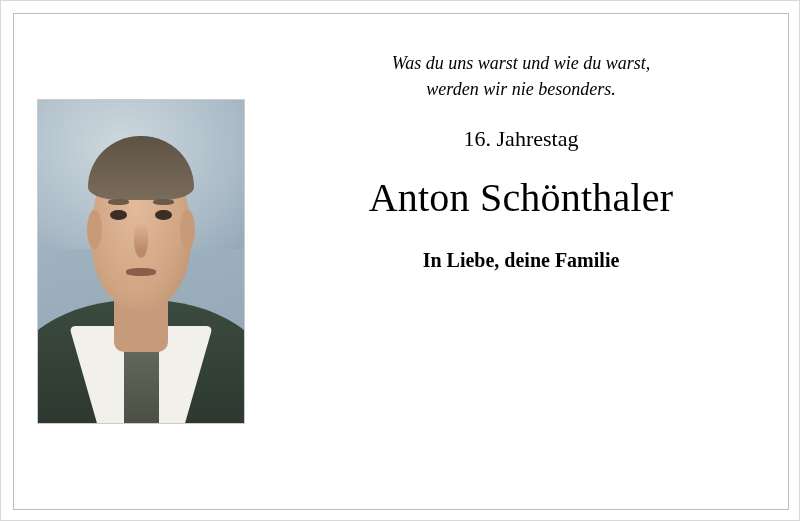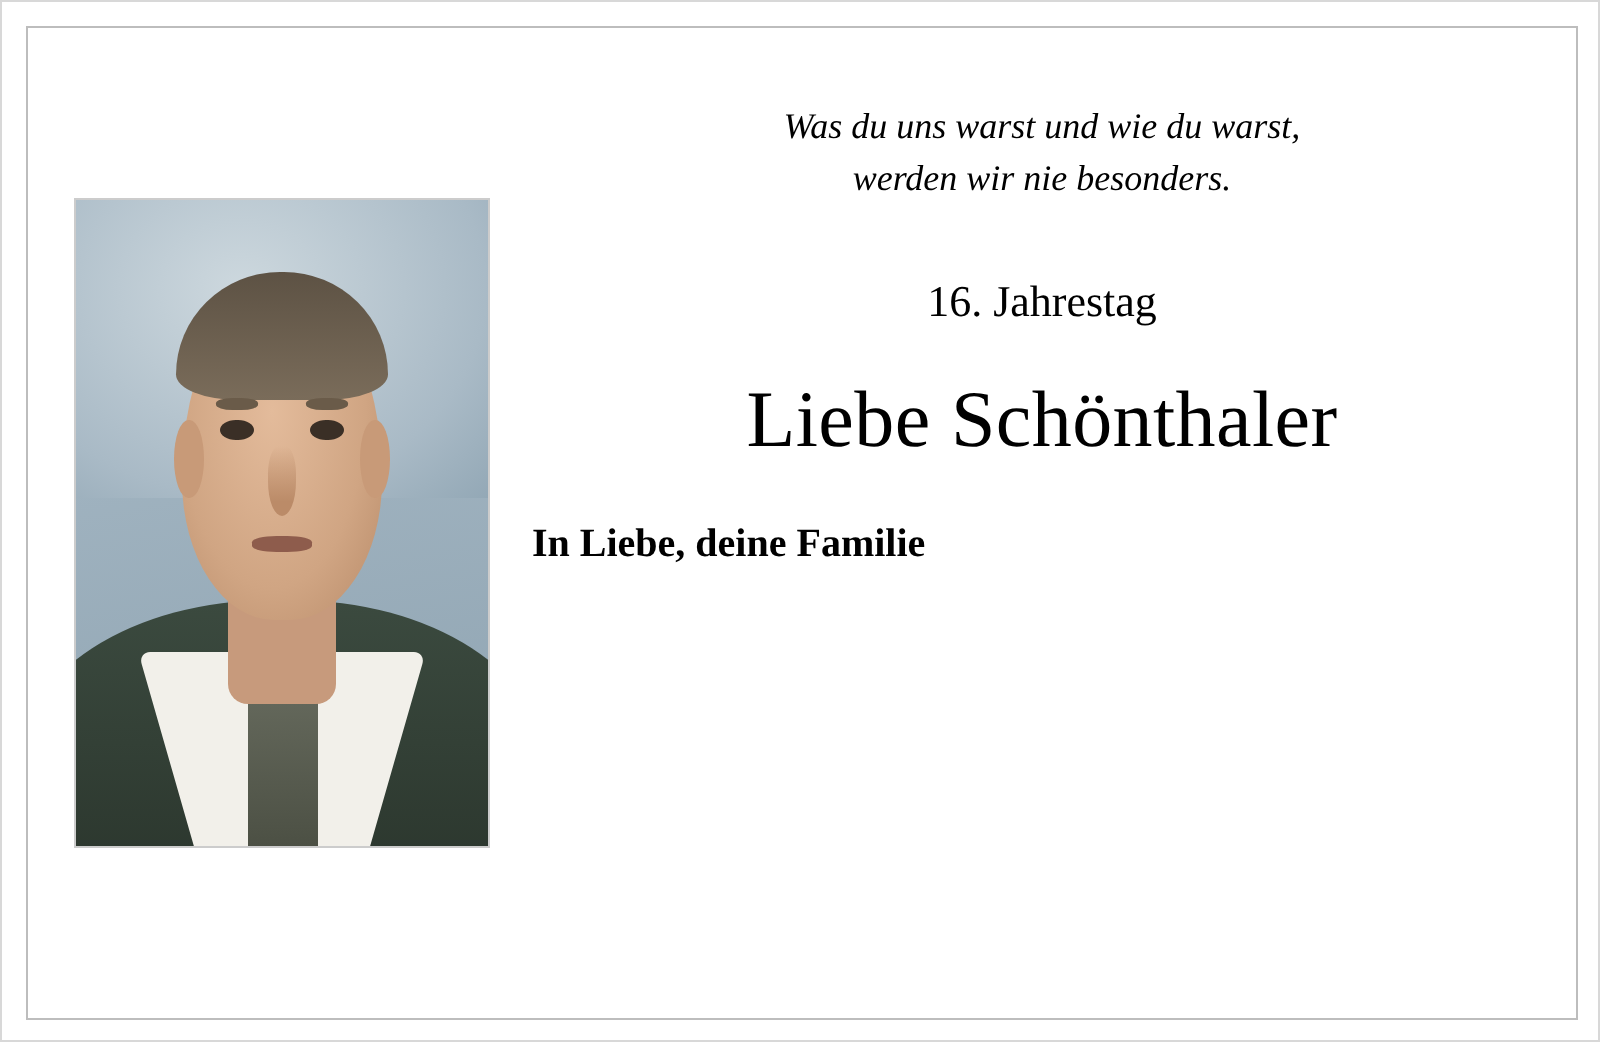--- a/index.html
+++ b/index.html
@@ -177,21 +177,21 @@
     position: absolute;
     left: 252px;
     top: 36px;
     width: 510px;
   }
   .motto {
     font-style: italic;
     font-size: 18px;
     line-height: 26px;
     text-align: center;
-    margin: 0 0 36px 0;
+    margin: 0 0 24px 0;
   }
   .motto-line { display: block; }
   .anniversary {
     font-weight: normal;
     font-size: 22px;
     text-align: center;
     margin: 0 0 22px 0;
   }
   .name {
     font-size: 40px;
@@ -202,21 +202,21 @@
   .para {
     font-size: 20px;
     line-height: 28px;
     text-align: left;
     margin: 0 0 22px 0;
   }
   .para .l { display: block; }
   .closing {
     font-weight: bold;
     font-size: 20px;
-    text-align: left;
+    text-align: center;
     margin-top: 26px;
   }
 </style>
 </head>
 <body>
 
 <div class="page">
   <div class="notice">
 
     <div class="portrait-wrap">
@@ -242,21 +242,21 @@
 
     <div class="content">
 
       <div class="motto">
         <span class="motto-line">Was du uns warst und wie du warst,</span>
         <span class="motto-line">werden wir nie besonders.</span>
       </div>
 
       <div class="anniversary">16. Jahrestag</div>
 
-      <div class="name">Liebe Schönthaler</div>
+      <div class="name">Anton Schönthaler</div>
 
 
 
       <div class="closing">In Liebe, deine Familie</div>
 
     </div>
   </div>
 </div>
 
 </body></html>

